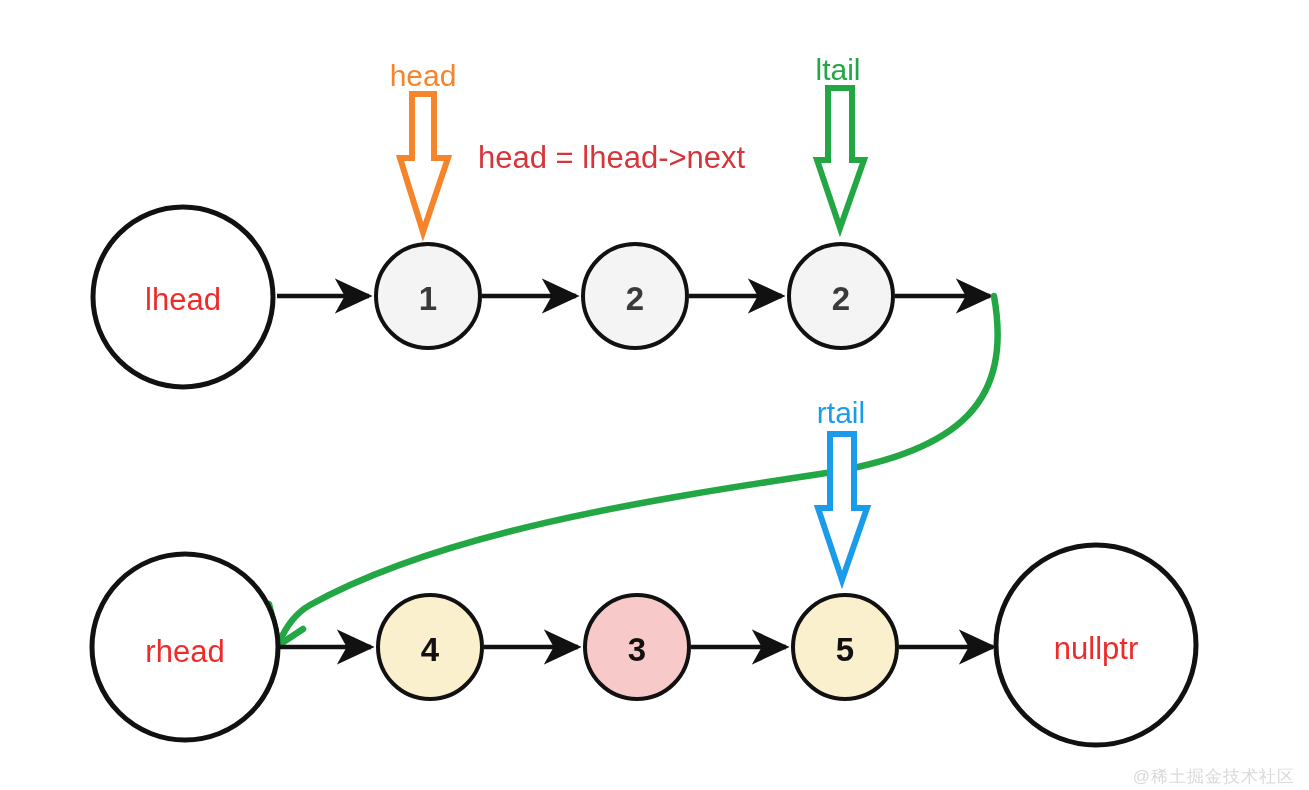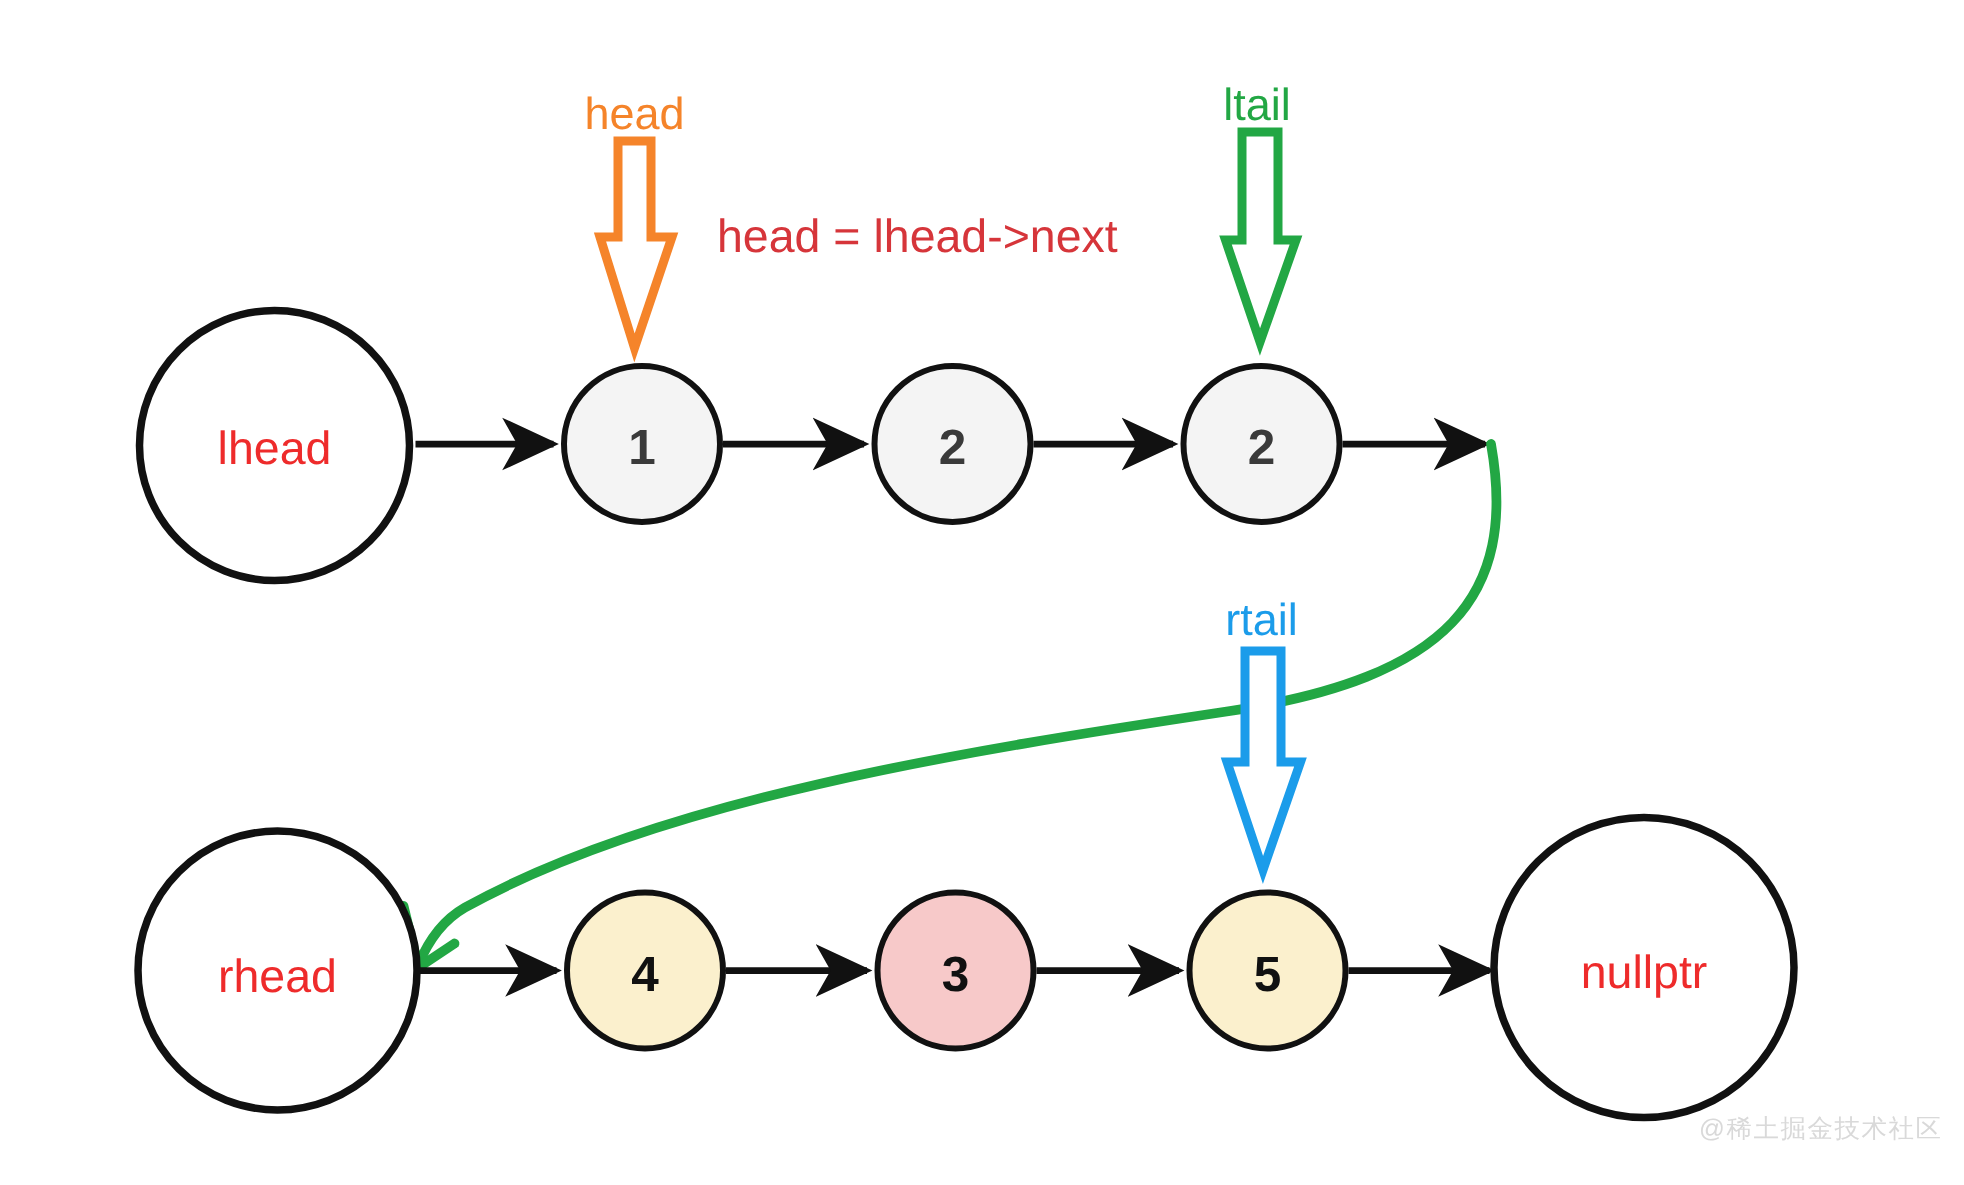--- a/index.html
+++ b/index.html
@@ -52,21 +52,21 @@
   .expr-label {
     font-family: "Liberation Sans", sans-serif;
     font-size: 31px;
     fill: #d6353a;
     text-anchor: start;
     dominant-baseline: alphabetic;
   }
   .watermark {
     position: absolute;
     right: 14px;
-    bottom: 26px;
+    bottom: 2px;
     font-family: "Liberation Sans", sans-serif;
     font-size: 17px;
     color: #d9d9d9;
     letter-spacing: 1px;
     user-select: none;
   }
 </style>
 </head>
 <body>
 

